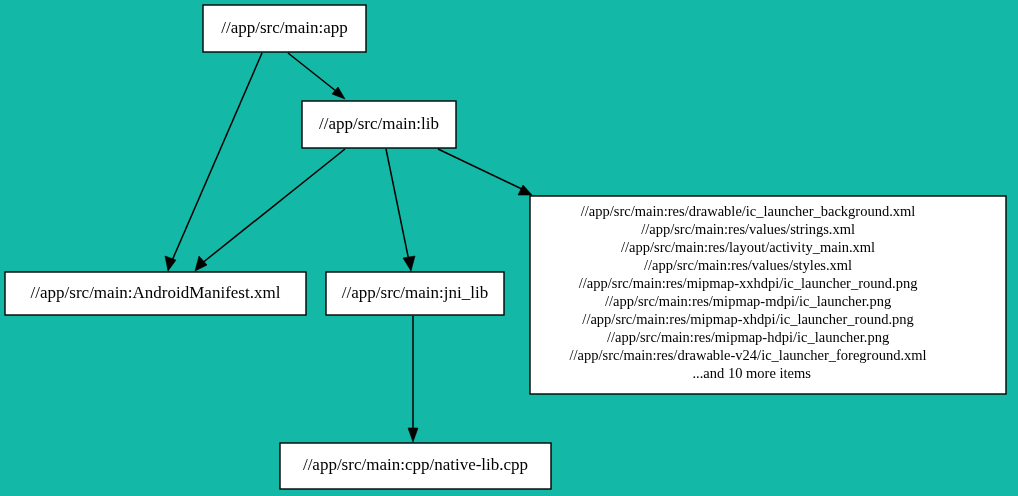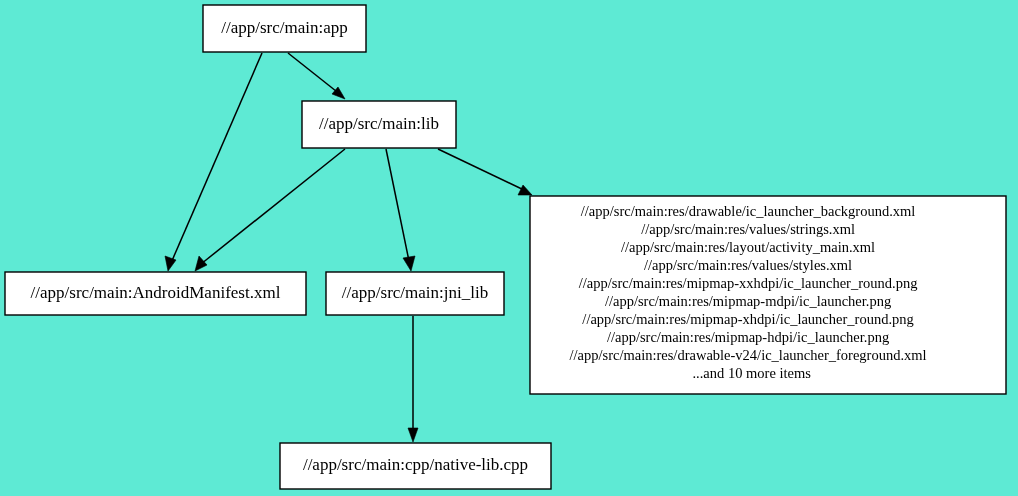--- a/index.html
+++ b/index.html
@@ -10,21 +10,21 @@
   body {
     width: 1018px;
     height: 496px;
     overflow: hidden;
     font-family: "Liberation Serif", "DejaVu Serif", serif;
   }
   #graph-root {
     position: relative;
     width: 1018px;
     height: 496px;
-    background: #5eead4;
+    background: #14b8a6;
   }
   svg.graph-canvas {
     display: block;
     width: 1018px;
     height: 496px;
   }
   .node-box {
     fill: #ffffff;
     stroke: #000000;
     stroke-width: 1.4;

